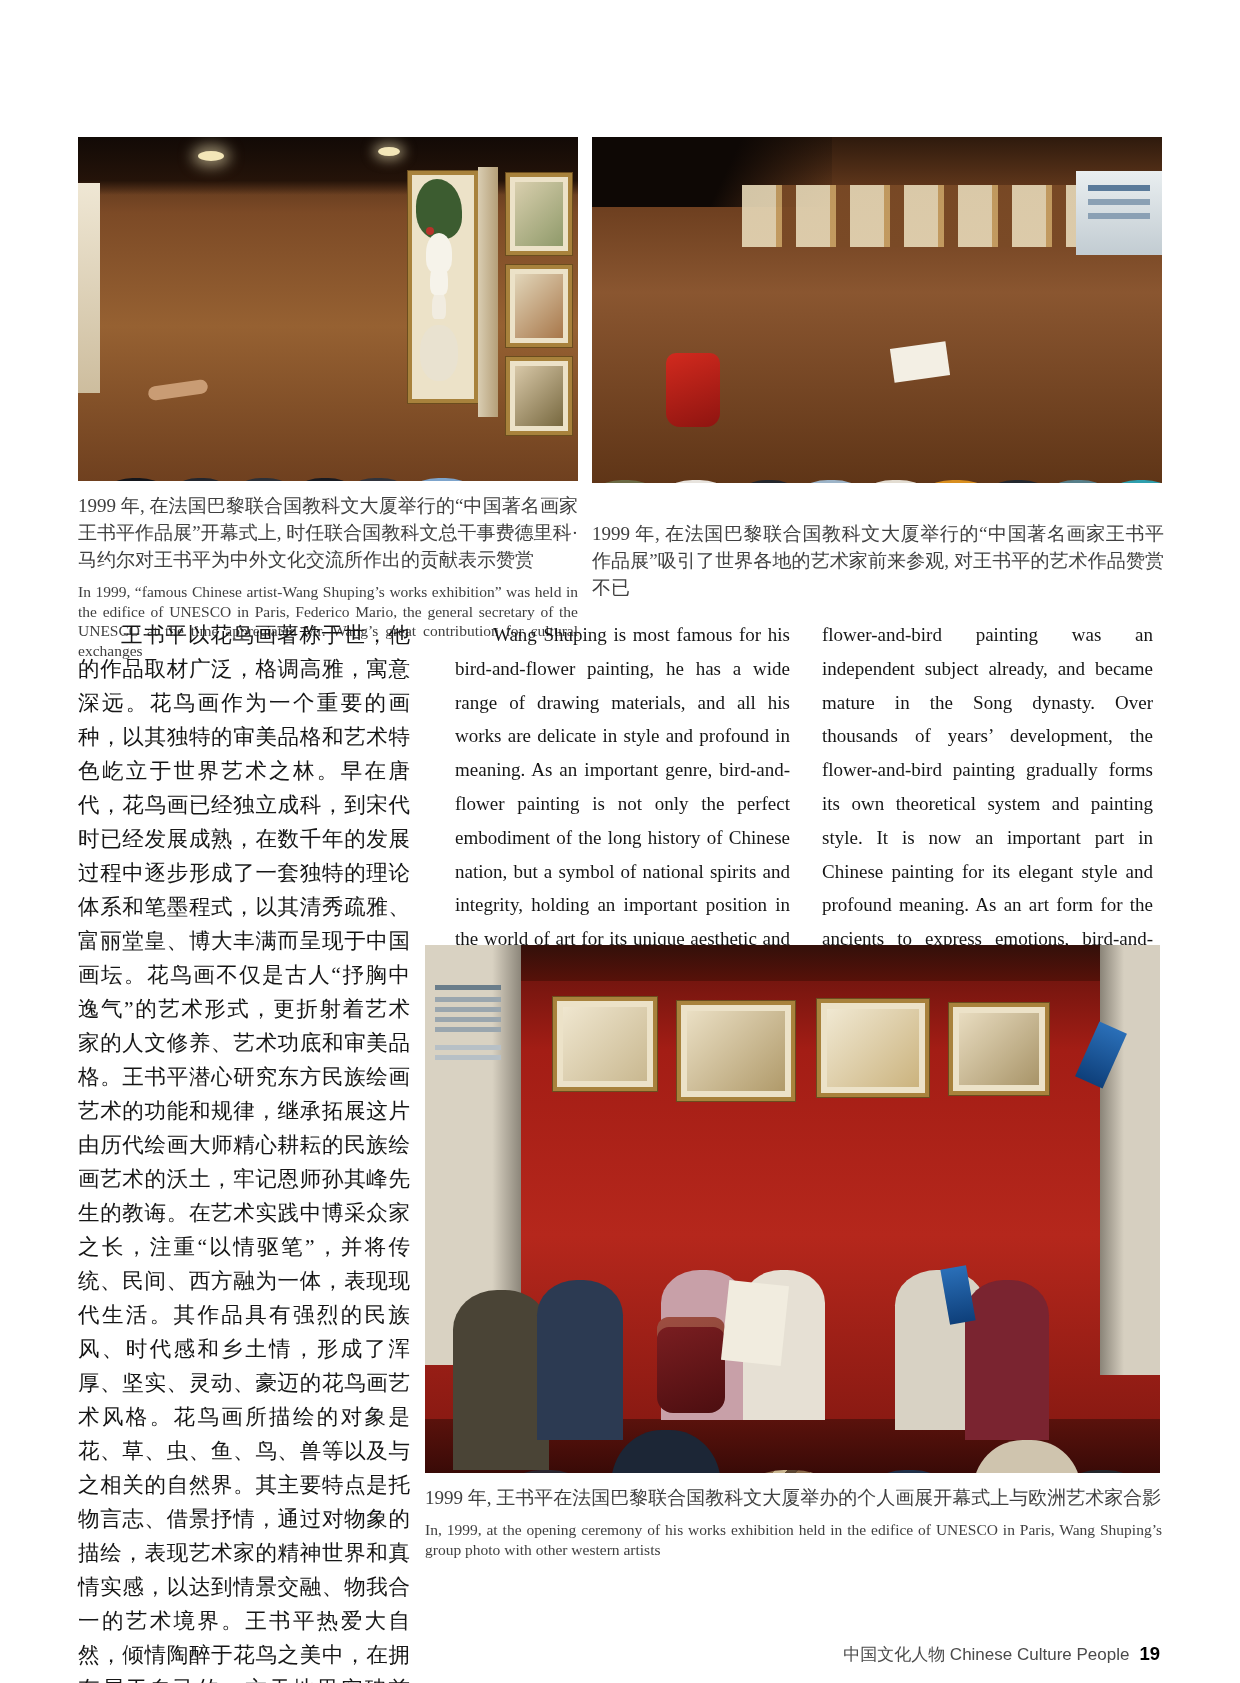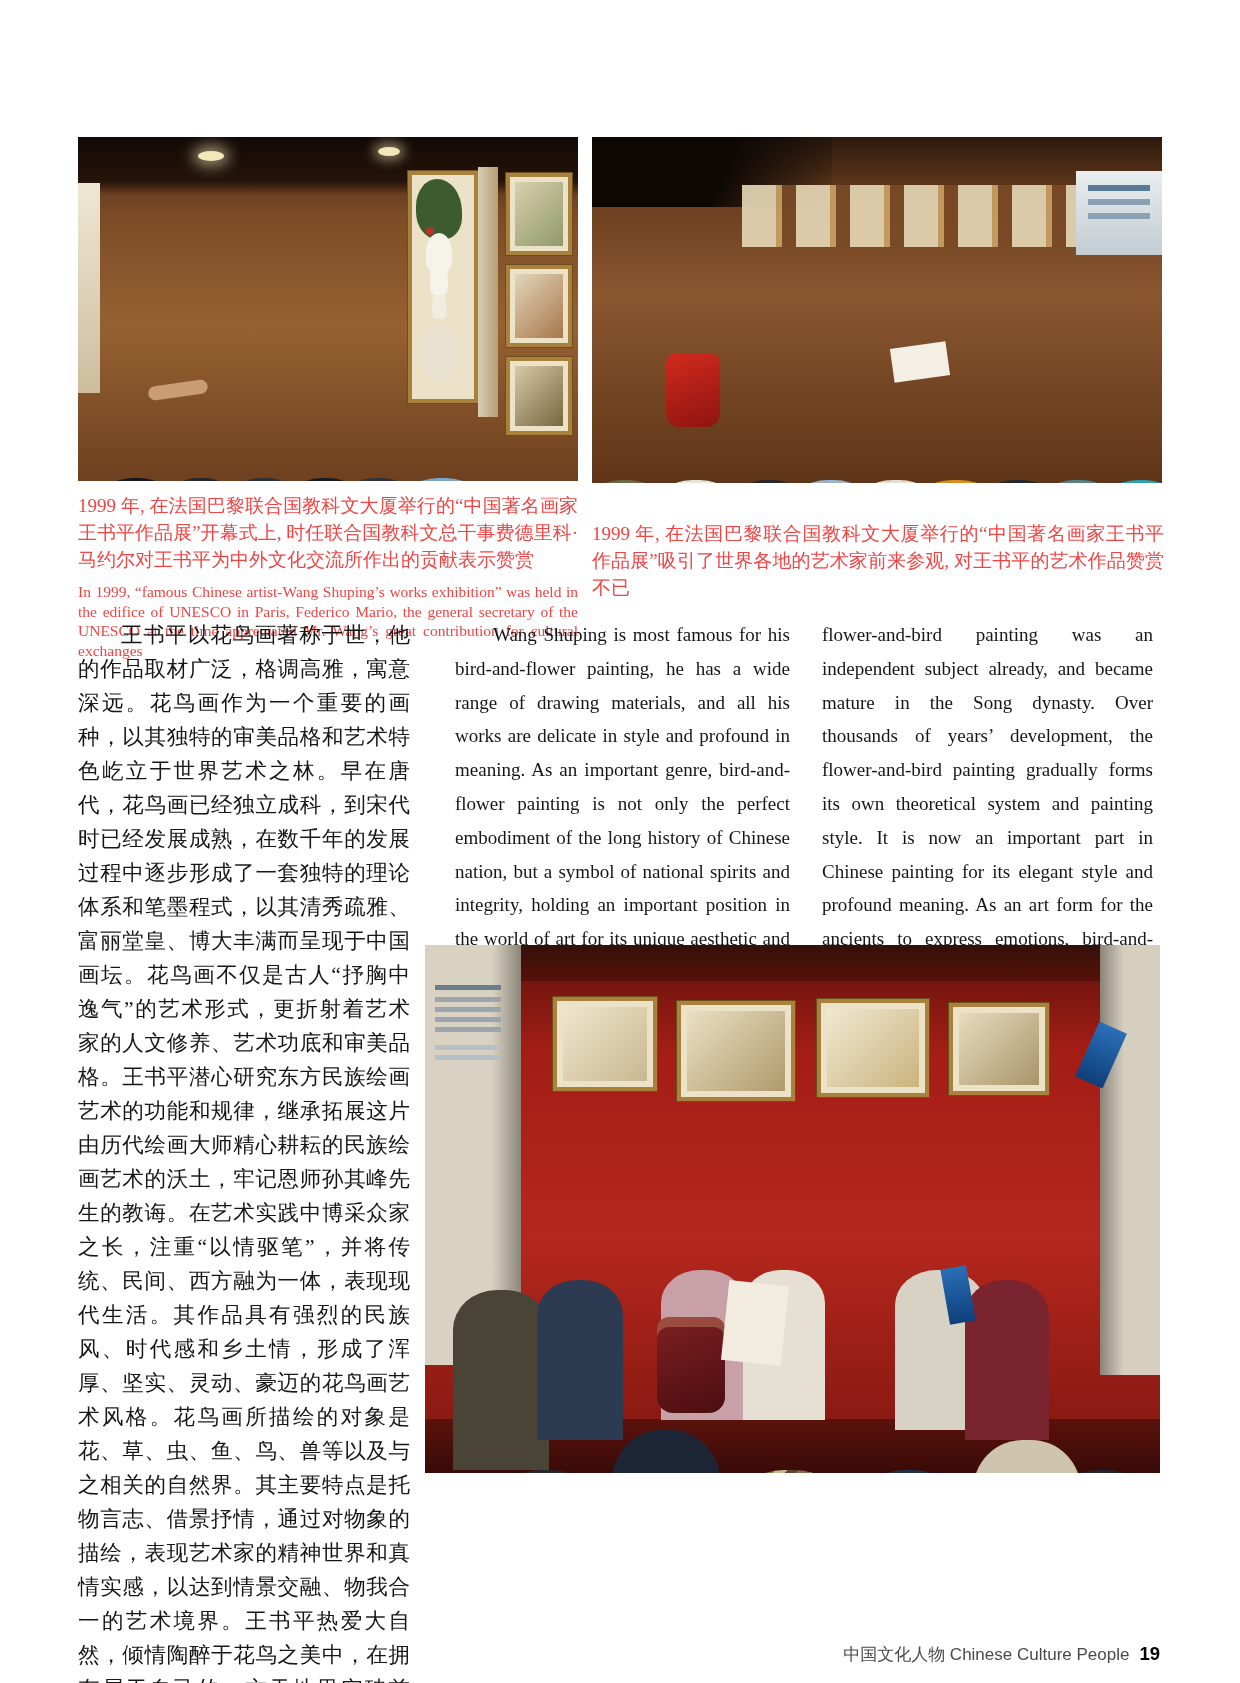--- a/index.html
+++ b/index.html
@@ -12,21 +12,21 @@
   
   .person{position:absolute;left:var(--x);bottom:var(--b,0);width:var(--w);display:flex;flex-direction:column;align-items:center;}
   .person .head{width:calc(var(--w)*0.44);height:calc(var(--w)*0.5);border-radius:50% 50% 46% 46%;
     background:linear-gradient(var(--hair,#241912) 0 34%, var(--skin,#c99c74) 34%);}
   .person .torso{width:100%;height:var(--h);margin-top:-3px;background:var(--shirt,#333);
     border-radius:46% 46% 0 0 / 22% 22% 0 0;}
 
   .framed{position:absolute;background:#ece2c8;border:4px solid #a8823c;box-shadow:0 0 0 1px #6b4d1e;}
 
   
-  .cap{position:absolute;color:#ef4444;}
+  .cap{position:absolute;color:#404040;}
   .cap-cn{font-family:"Liberation Serif","DejaVu Serif",serif;font-size:19px;line-height:27px;text-align:justify;}
   .cap-en{font-family:"Liberation Serif","DejaVu Serif",serif;font-size:15.5px;line-height:19.5px;text-align:justify;margin-top:9px;}
 
   
   .col{position:absolute;top:618px;color:#161616;text-align:justify;}
   .col-cn{left:78px;width:332px;font-family:"Liberation Serif","DejaVu Serif",serif;font-size:21.5px;line-height:34px;}
   .col-cn p{margin:0;text-indent:2em;}
   .col-en{font-family:"Liberation Serif","DejaVu Serif",serif;font-size:19px;line-height:33.8px;}
   .col-en.mid{left:455px;width:335px;}
   .col-en.right{left:822px;width:331px;}
@@ -211,19 +211,23 @@
     <div class="person" style="--x:622px;--b:0;--w:110px;--h:240px;--shirt:linear-gradient(180deg,#23262c 0 55%,#b9ab8c 55%);--hair:#caa85e;">
         <div class="torso" style="background:var(--shirt);"></div>
       </div>
 
     <div style="left:232px;bottom:60px;width:68px;height:96px;border-radius:12px 12px 16px 16px;background:linear-gradient(160deg,#7e1f22,#4c0e10);box-shadow:inset 0 10px 0 rgba(255,220,160,.25);"></div>
     <div style="left:300px;bottom:110px;width:60px;height:80px;background:#f1ecdf;transform:rotate(6deg);"></div>
     <div style="left:520px;bottom:150px;width:26px;height:56px;background:linear-gradient(180deg,#2a6fb8,#0e3f7a);transform:rotate(-10deg);"></div>
     <div style="right:44px;top:80px;width:30px;height:60px;background:linear-gradient(180deg,#2a6fb8,#0e3f7a);transform:rotate(24deg);"></div>
   </div>
 
+  <div class="cap" style="left:425px;top:1484px;width:737px;">
+    <div class="cap-cn">1999 年, 王书平在法国巴黎联合国教科文大厦举办的个人画展开幕式上与欧洲艺术家合影</div>
+    <div class="cap-en">In, 1999, at the opening ceremony of his works exhibition held in the edifice of UNESCO in Paris, Wang Shuping’s group photo with other western artists</div>
+  </div>
 
   <div id="footer">
     <span>中国文化人物 Chinese Culture People</span>
     <span class="pnum">19</span>
   </div>
 
 </div>
 
 </body></html>

